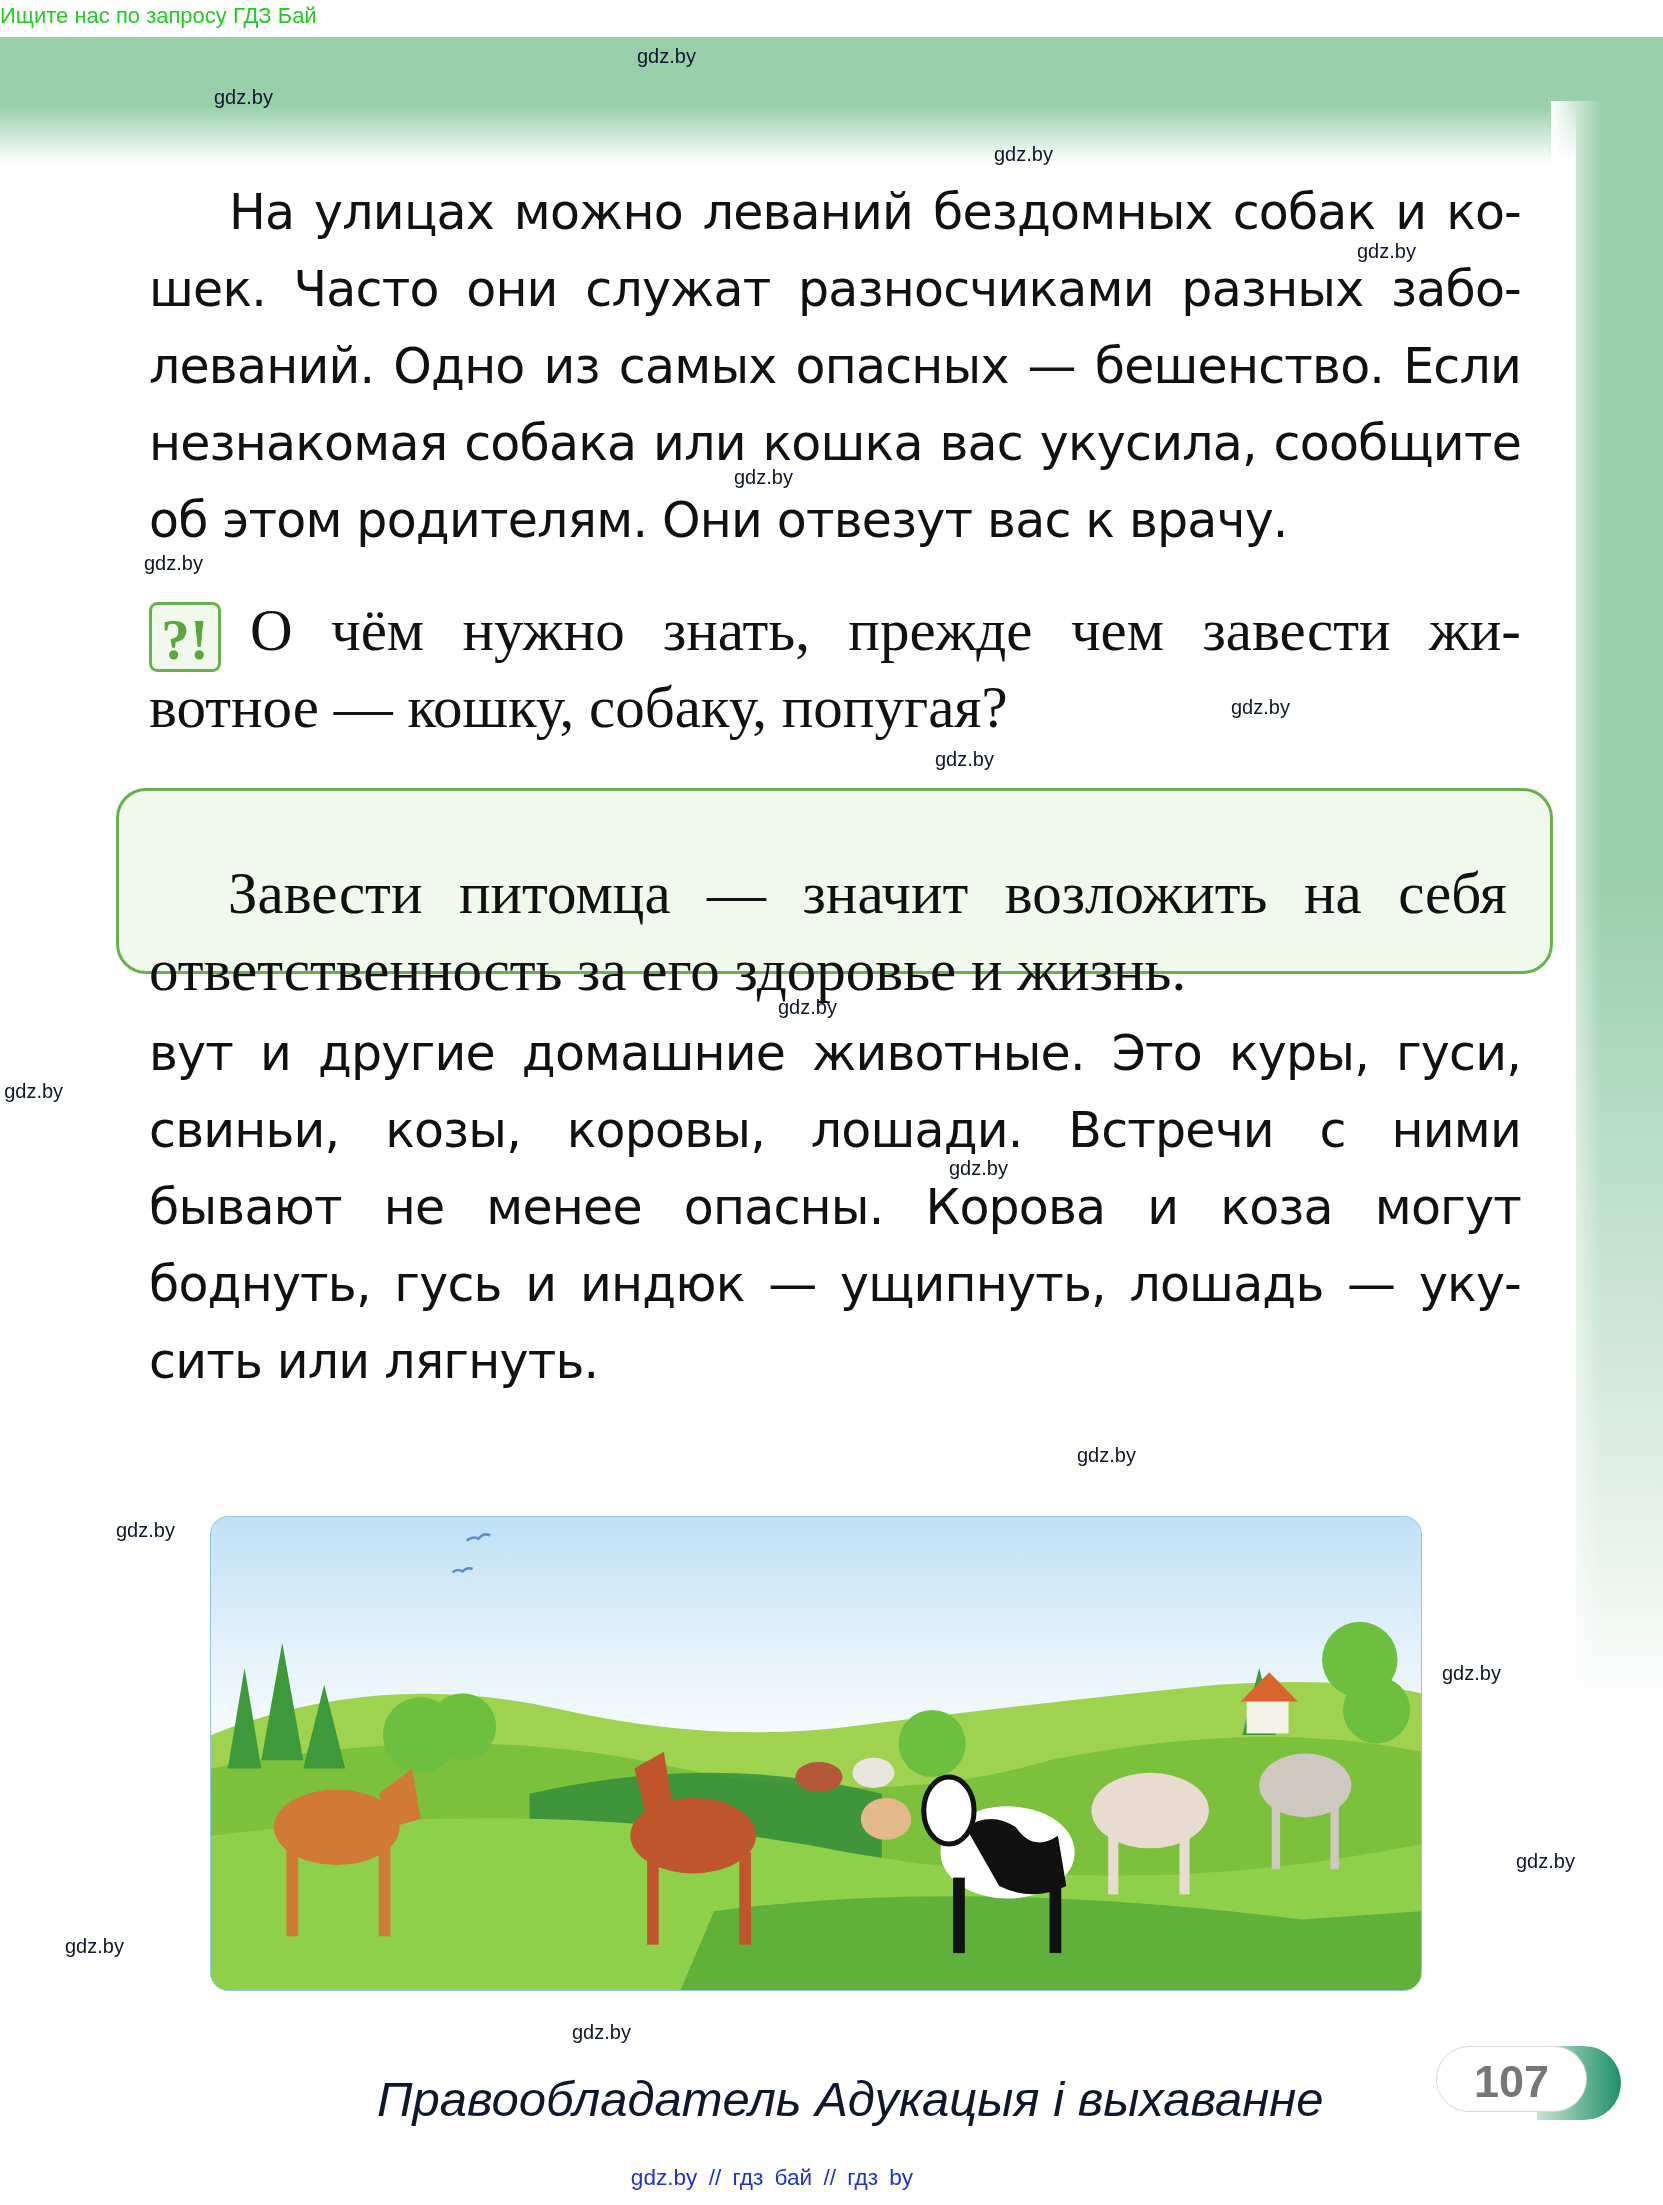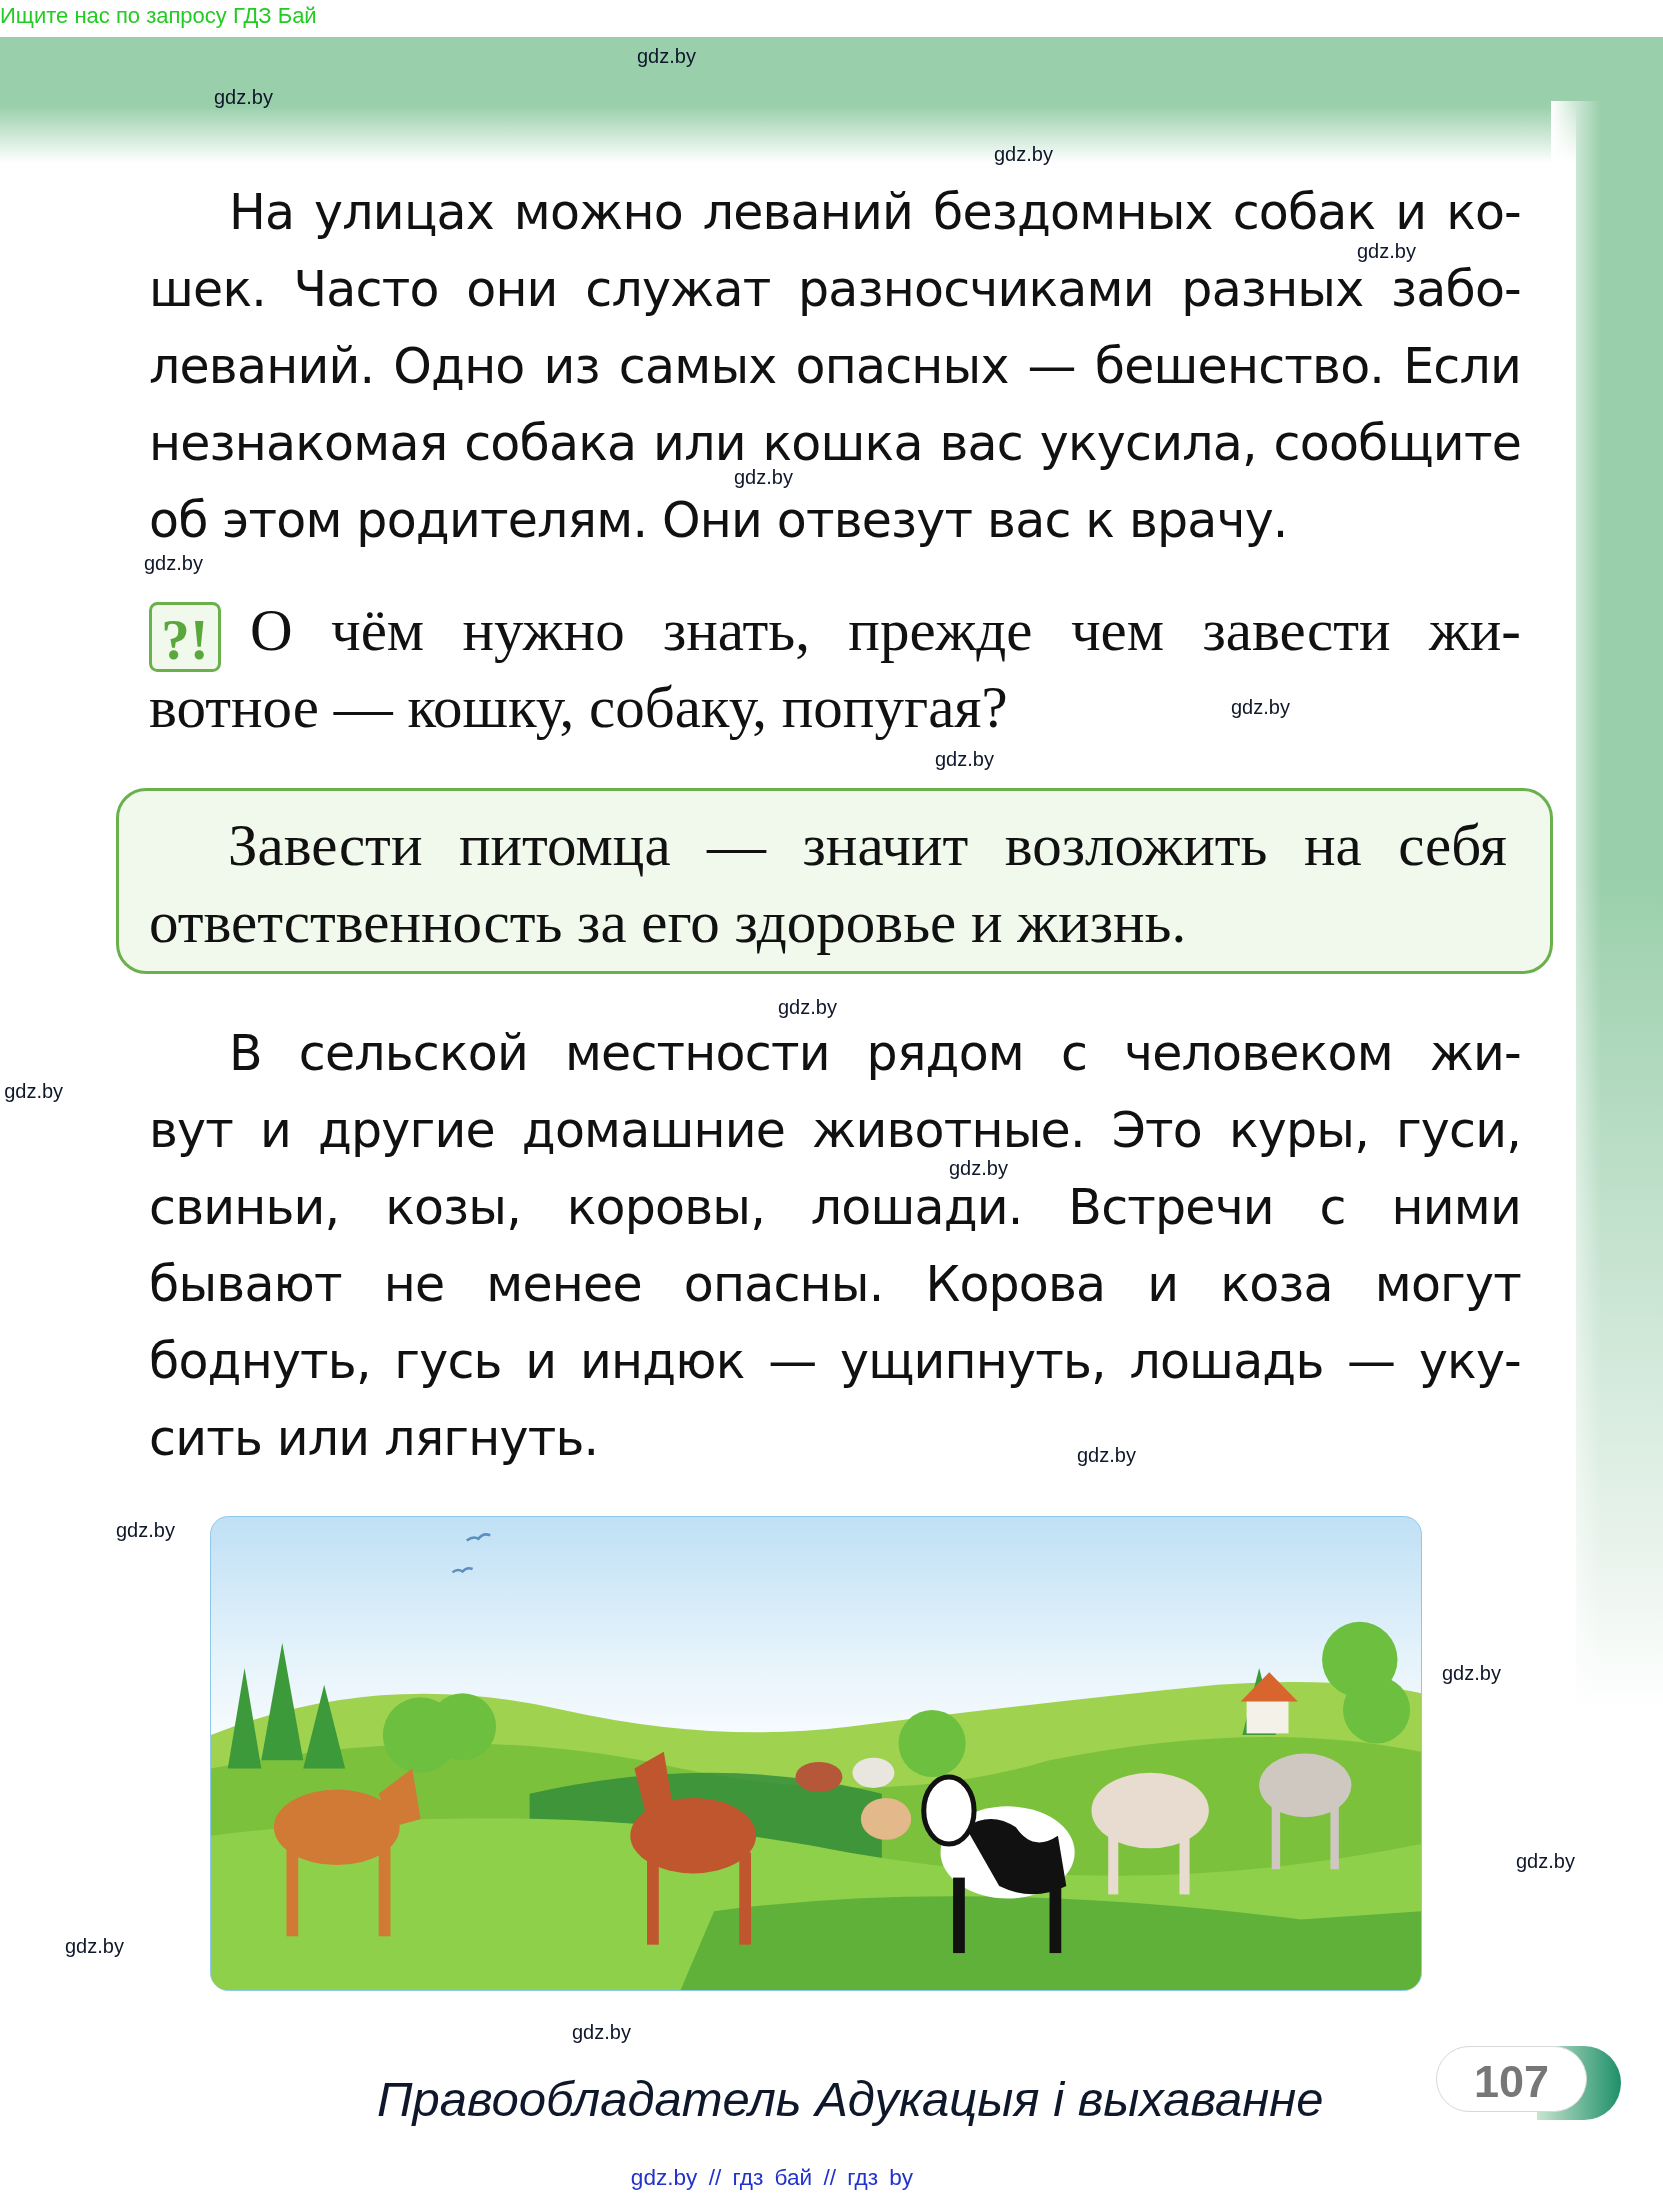--- a/index.html
+++ b/index.html
@@ -13,21 +13,21 @@
   .para .line{display:block;text-align:justify;text-align-last:justify;white-space:nowrap;}
   .para .line.last{text-align-last:left;}
   .para .indent{padding-left:80px;}
   .q-box{position:absolute;left:149px;top:602px;width:72px;height:70px;border:3.4px solid #6ab04c;border-radius:8.4px;background:#f1f8ec;color:#5aa83c;font-family:"Liberation Serif",serif;font-weight:bold;font-size:57px;line-height:70px;text-align:center;box-sizing:border-box;}
   .question{position:absolute;left:149px;top:592px;width:1372px;font-family:"Liberation Serif",serif;font-size:59px;line-height:77px;color:#111;}
   .question .line{display:block;white-space:nowrap;}
   .question .l1{padding-left:101px;text-align-last:justify;text-align:justify;}
   .callout{position:absolute;left:116px;top:788px;width:1437px;height:186px;border:3.4px solid #6ab04c;border-radius:30px;background:#f1f8ec;box-sizing:border-box;}
   .callout-text{position:absolute;left:149px;top:807px;width:1358px;font-family:"Liberation Serif",serif;font-size:59px;line-height:77px;color:#111;}
   .callout-text .line{display:block;white-space:nowrap;}
-  .callout-text .l1{padding-left:79px;text-align:justify;text-align-last:justify;}
+  .callout-text .l1{padding-left:79px;text-align:justify;text-align-last:justify;margin-top:48px;}
   .scene{position:absolute;left:210px;top:1516px;width:1210px;height:473px;border:1.7px solid #8ec7e8;border-radius:18.4px;overflow:hidden;background:linear-gradient(to bottom,#bfe0f5 0%,#e6f3fb 30%,#ffffff 55%,#ffffff 70%);}
   .footer-rights{position:absolute;left:377px;top:2071px;font-family:"Liberation Sans",sans-serif;font-style:italic;font-size:49px;color:#0f172a;}
   .pagenum{position:absolute;left:1436px;top:2046px;width:184px;height:74px;}
   .pagenum .tab{position:absolute;left:101px;top:0;width:84px;height:74px;border-radius:0 37px 37px 0;background:linear-gradient(to right,#c8e5cf,#1e8f6a);}
   .pagenum .pill{position:absolute;left:0;top:0;width:151px;height:66px;border:1.7px solid #d8d8d8;border-radius:37px;background:#fff;box-sizing:border-box;text-align:center;font-family:"Liberation Sans",sans-serif;font-weight:bold;font-size:45px;line-height:70px;color:#777;}
   .bottom-note{position:absolute;left:0;top:2165px;width:1544px;text-align:center;font-family:"Liberation Sans",sans-serif;font-size:22.6px;color:#2233cc;word-spacing:5px;}
 </style>
 </head>
 <body>
 
@@ -69,21 +69,20 @@
   <span class="line">вотное — кошку, собаку, попугая?</span>
 </div>
 
 <div class="callout"></div>
 <div class="callout-text">
   <span class="line l1">Завести питомца — значит возложить на себя</span>
   <span class="line">ответственность за его здоровье и жизнь.</span>
 </div>
 
 <div class="para" style="top:1015px;">
-  <span class="line indent">В сельской местности рядом с человеком жи-</span>
   <span class="line">вут и другие домашние животные. Это куры, гуси,</span>
   <span class="line">свиньи, козы, коровы, лошади. Встречи с ними</span>
   <span class="line">бывают не менее опасны. Корова и коза могут</span>
   <span class="line">боднуть, гусь и индюк — ущипнуть, лошадь — уку-</span>
   <span class="line last">сить или лягнуть.</span>
 </div>
 
 <div class="scene">
   <svg width="1210" height="473" viewBox="0 0 1443 564">
     <path d="M305 28 q8 -6 14 -2 q6 -8 14 -4" stroke="#5a8fc0" stroke-width="3" fill="none"></path>

